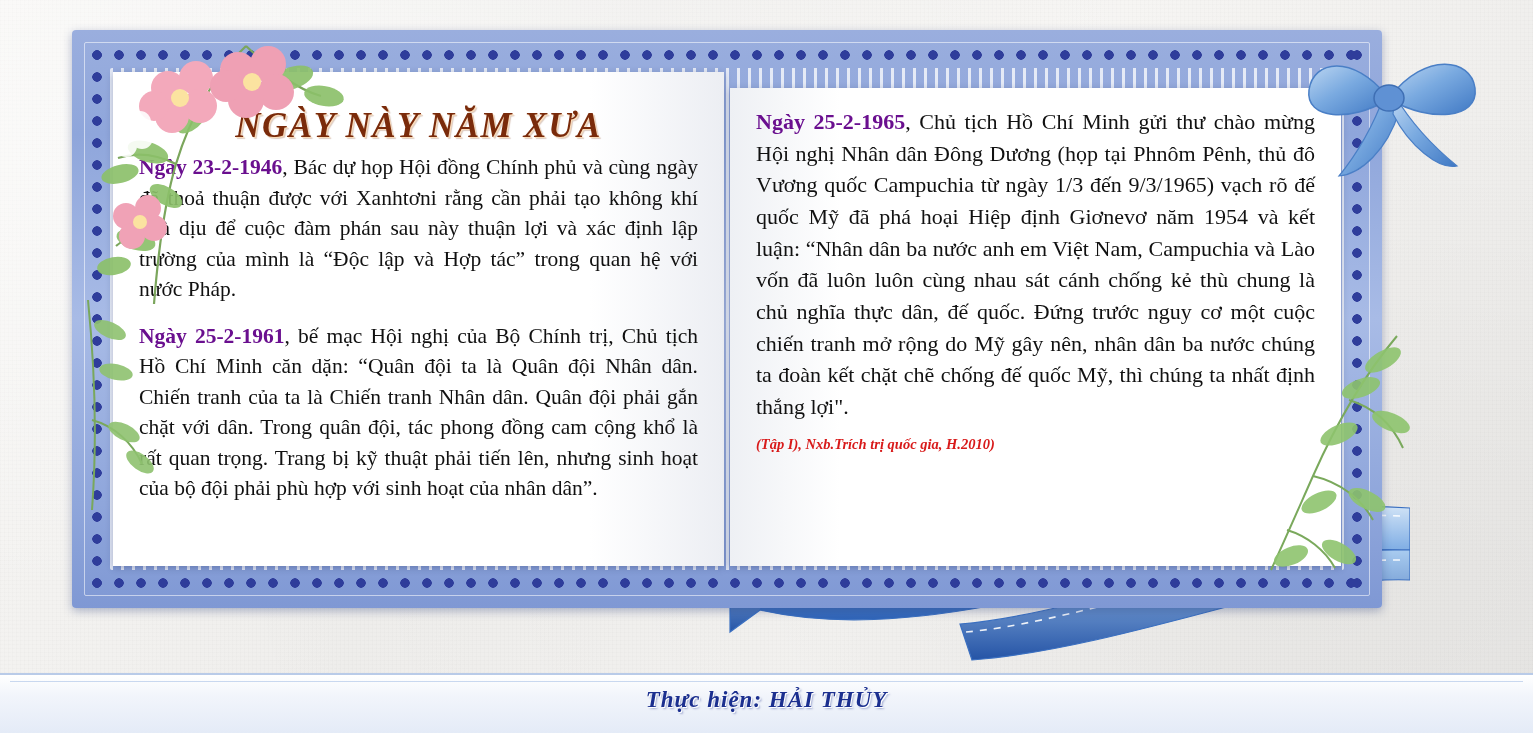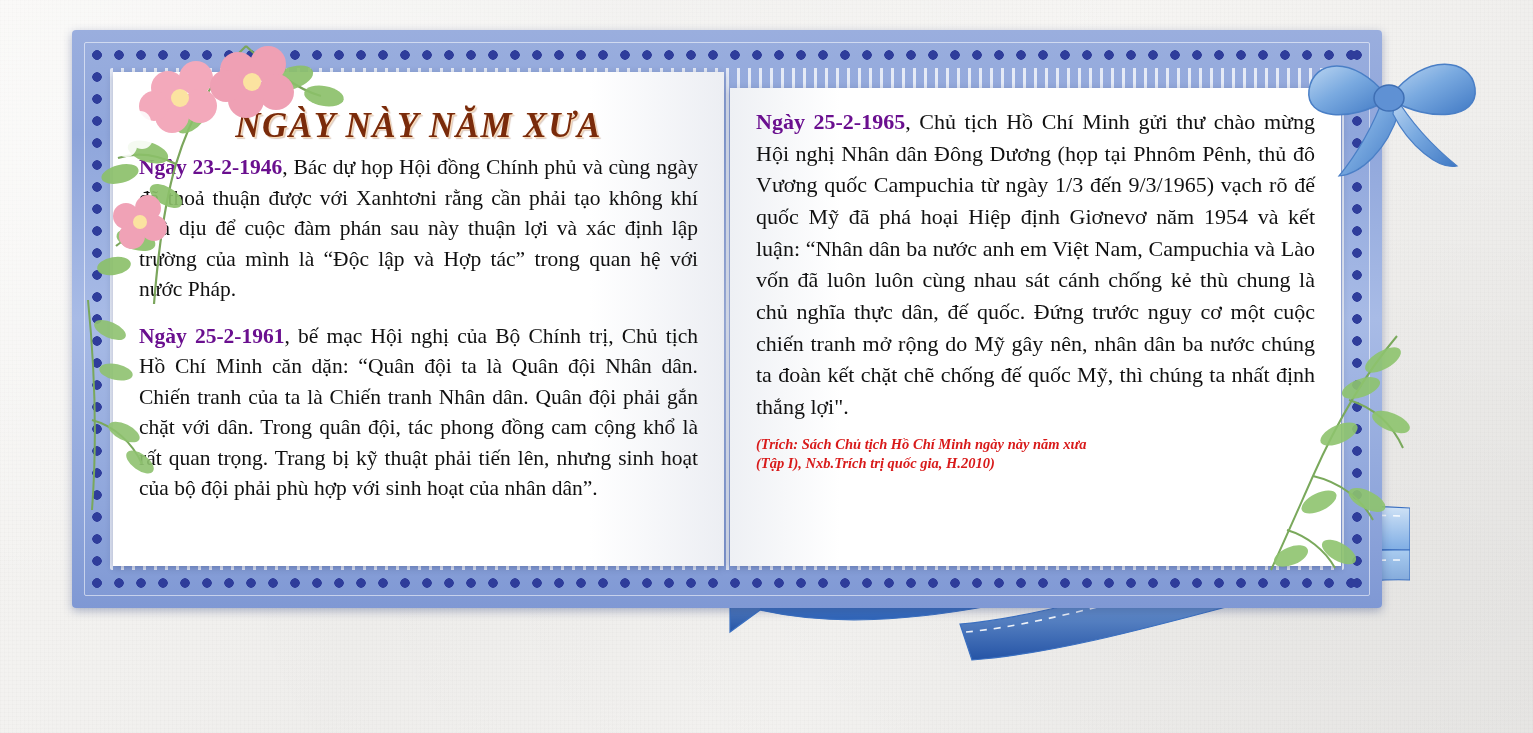--- a/index.html
+++ b/index.html
@@ -230,21 +230,20 @@
         <span class="lead">Ngày 25-2-1961</span><span>, bế mạc Hội nghị của Bộ Chính trị, Chủ tịch Hồ Chí Minh căn dặn: “Quân đội ta là Quân đội Nhân dân. Chiến tranh của ta là Chiến tranh Nhân dân. Quân đội phải gắn chặt với dân. Trong quân đội, tác phong đồng cam cộng khổ là rất quan trọng. Trang bị kỹ thuật phải tiến lên, nhưng sinh hoạt của bộ đội phải phù hợp với sinh hoạt của nhân dân”.</span>
       </p>
     </div>
 
     <div class="sheet sheet-right right-col">
       <p class="para">
         <span class="lead">Ngày 25-2-1965</span><span>, Chủ tịch Hồ Chí Minh gửi thư chào mừng Hội nghị Nhân dân Đông Dương (họp tại Phnôm Pênh, thủ đô Vương quốc Campuchia từ ngày 1/3 đến 9/3/1965) vạch rõ đế quốc Mỹ đã phá hoại Hiệp định Giơnevơ năm 1954 và kết luận: “Nhân dân ba nước anh em Việt Nam, Campuchia và Lào vốn đã luôn luôn cùng nhau sát cánh chống kẻ thù chung là chủ nghĩa thực dân, đế quốc. Đứng trước nguy cơ một cuộc chiến tranh mở rộng do Mỹ gây nên, nhân dân ba nước chúng ta đoàn kết chặt chẽ chống đế quốc Mỹ, thì chúng ta nhất định thắng lợi".</span>
       </p>
 
       <div class="source">
-        <div>(Trích: Sách Chủ tịch Hồ Chí Minh ngày này năm xưa</div>
         <div>(Tập I), Nxb.Trích trị quốc gia, H.2010)</div>
       </div>
     </div>
 
   </div>
 
   <svg class="flora flora-tl" viewBox="0 0 300 310">
     <g fill="none" stroke="#7ba65c" stroke-width="2.2">
       <path d="M150 12 C120 40 95 80 80 130 C68 170 62 220 58 270"></path>
       <path d="M150 12 C175 35 200 55 225 62"></path>
@@ -359,14 +358,17 @@
     </defs>
     <path d="M830 18 C700 10 520 40 360 76 C300 90 240 96 196 88 L180 120 C250 136 330 132 430 112 C590 80 730 56 830 60 Z" fill="url(#tailg)" stroke="#3a6fc0" stroke-width="1.2"></path>
     <path d="M196 88 L150 64 L150 142 L180 120 Z" fill="url(#tailg2)" stroke="#3a6fc0" stroke-width="1.2"></path>
     <path d="M830 60 C740 58 640 74 560 96 C490 116 430 130 380 134 L392 170 C470 164 560 140 650 116 C720 98 790 88 830 90 Z" fill="url(#tailg2)" stroke="#3a6fc0" stroke-width="1.2"></path>
     <g stroke="#ffffff" stroke-width="1.6" stroke-dasharray="7 7" fill="none" opacity="0.9">
       <path d="M820 26 C690 20 520 50 362 86 C304 100 248 106 206 98"></path>
       <path d="M820 70 C730 70 636 86 560 106 C492 124 432 138 386 142"></path>
     </g>
   </svg>
 
+  <div class="footer-bar">
+    <div class="footer-text">Thực hiện: HẢI THỦY</div>
+  </div>
 
 </div>
 
 </body></html>

